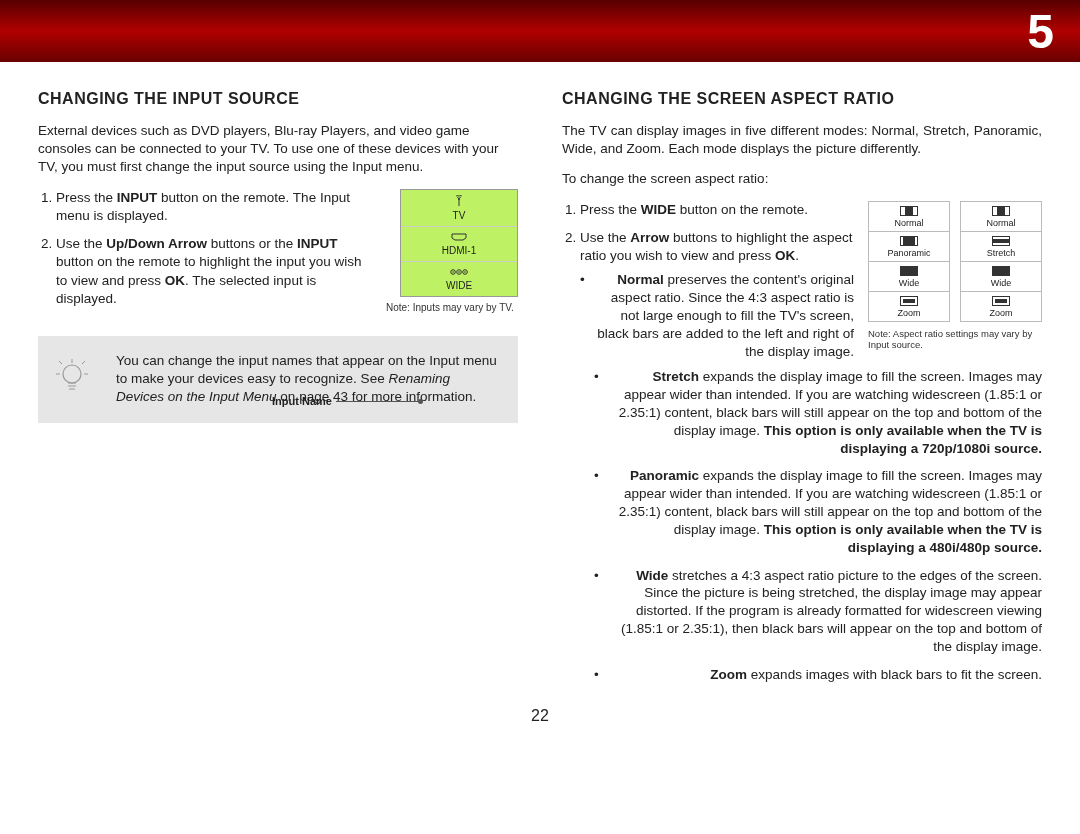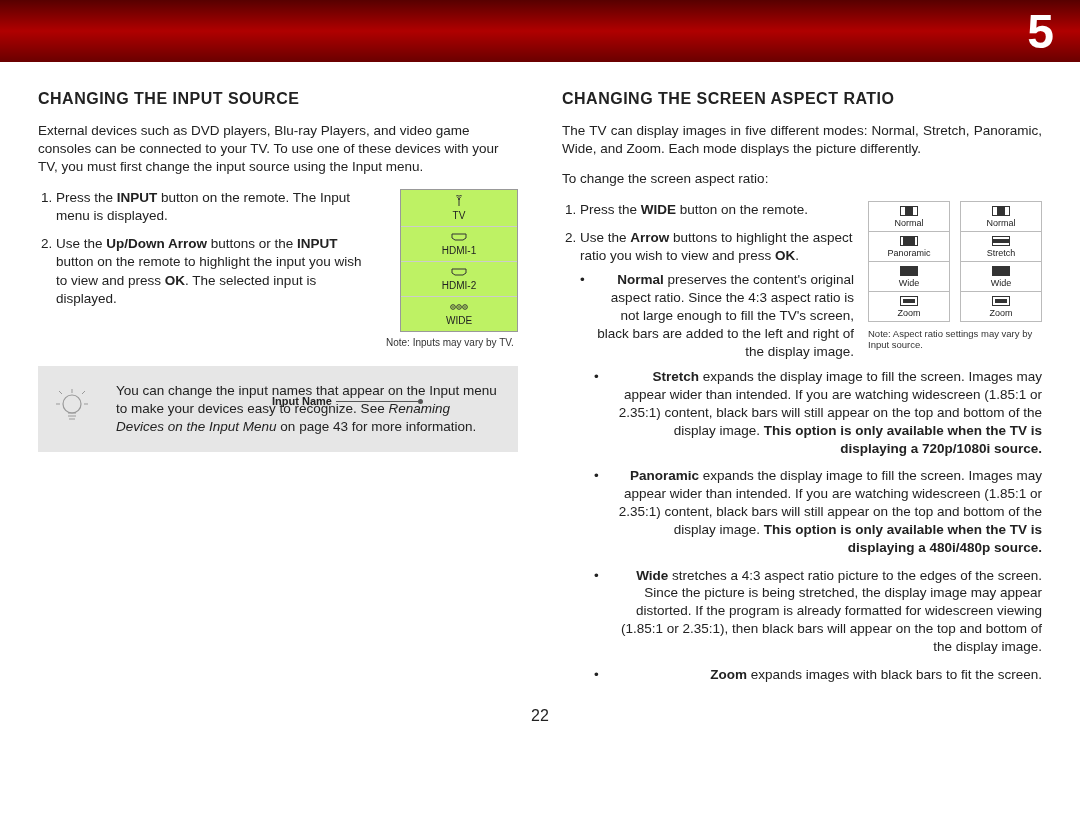--- a/index.html
+++ b/index.html
@@ -119,28 +119,20 @@
           <div class="cell">
             <span class="cicon">
               <svg width="16" height="8" viewBox="0 0 16 8">
                   <path d="M1 1 H15 V5 L12 7 H4 L1 5 Z" fill="none" stroke="#333" stroke-width="1"></path>
                 </svg>
             </span>
             <span>HDMI-1</span>
           </div>
           <div class="cell">
             <span class="cicon">
-              <svg width="16" height="8" viewBox="0 0 16 8">
-                  <path d="M1 1 H15 V5 L12 7 H4 L1 5 Z" fill="none" stroke="#333" stroke-width="1"></path>
-                </svg>
-            </span>
-            <span>HDMI-2</span>
-          </div>
-          <div class="cell">
-            <span class="cicon">
               <svg width="20" height="8" viewBox="0 0 20 8">
                   <circle cx="4" cy="4" r="2.3" fill="none" stroke="#333"></circle>
                   <circle cx="10" cy="4" r="2.3" fill="none" stroke="#333"></circle>
                   <circle cx="16" cy="4" r="2.3" fill="none" stroke="#333"></circle>
                   <circle cx="4" cy="4" r="0.8" fill="#333"></circle>
                   <circle cx="10" cy="4" r="0.8" fill="#333"></circle>
                   <circle cx="16" cy="4" r="0.8" fill="#333"></circle>
                 </svg>
             </span>
             <span>WIDE</span>

